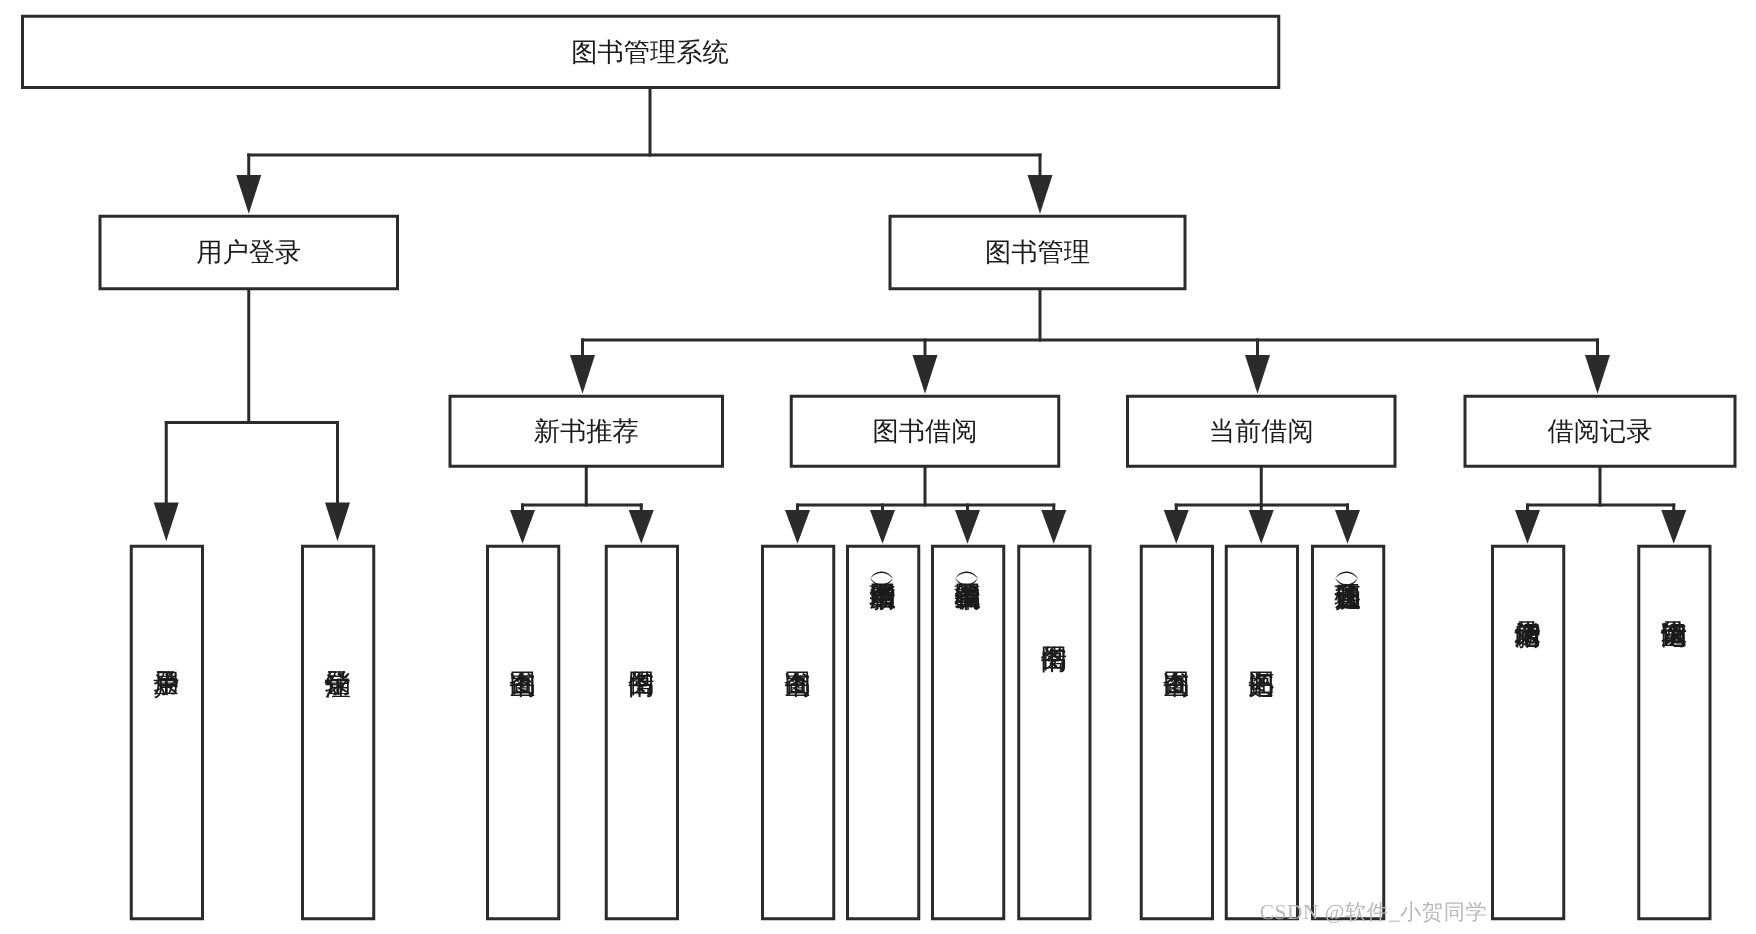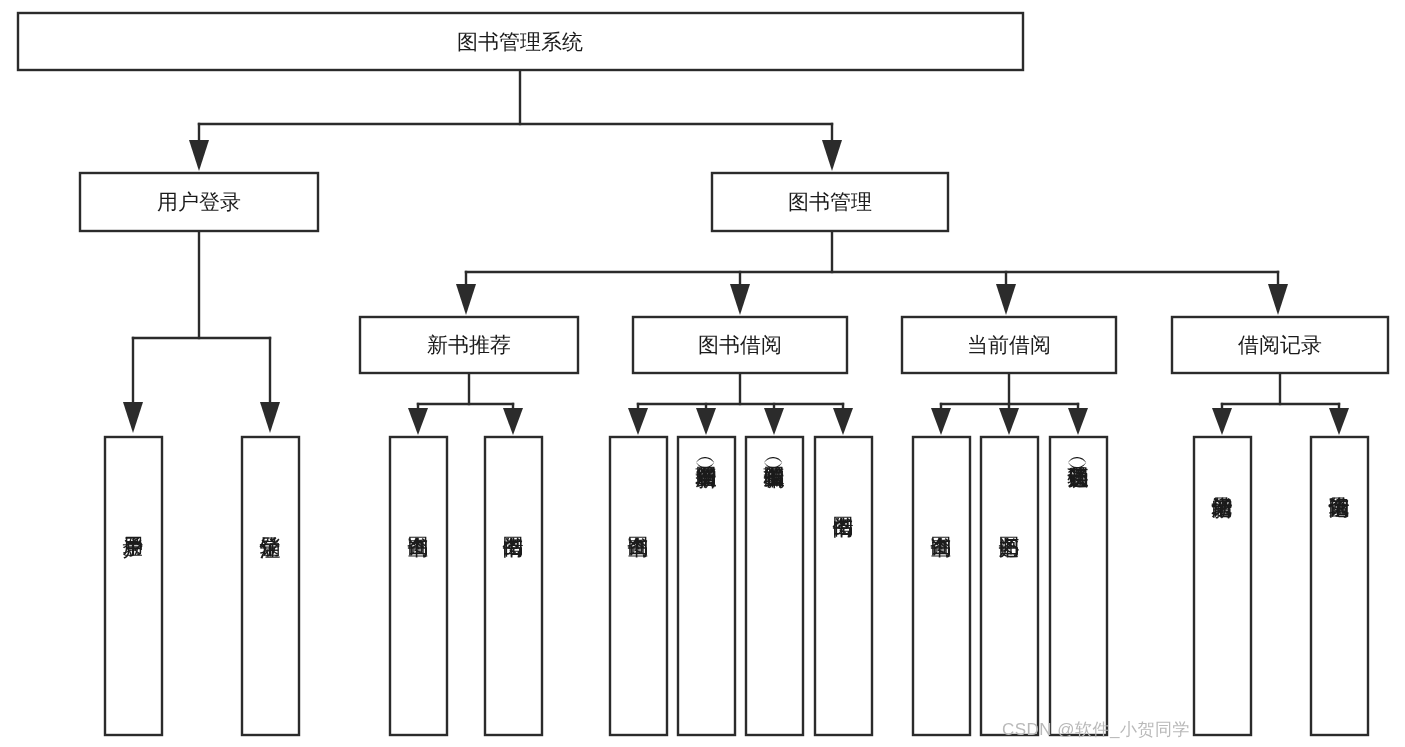--- a/index.html
+++ b/index.html
@@ -53,21 +53,21 @@
     font-size: 21px;
     fill: #1b1b1b;
     text-anchor: middle;
     writing-mode: vertical-rl;
     glyph-orientation-vertical: 0;
   }
   .watermark {
     position: absolute;
     right: 12px;
     bottom: 6px;
-    font-family: Liberation Sans, sans-serif;
+    font-family: Liberation Serif, serif;
     font-size: 17px;
     color: #b9b9b9;
     letter-spacing: 0.5px;
     white-space: nowrap;
     pointer-events: none;
   }
 </style>
 </head>
 <body>
 

